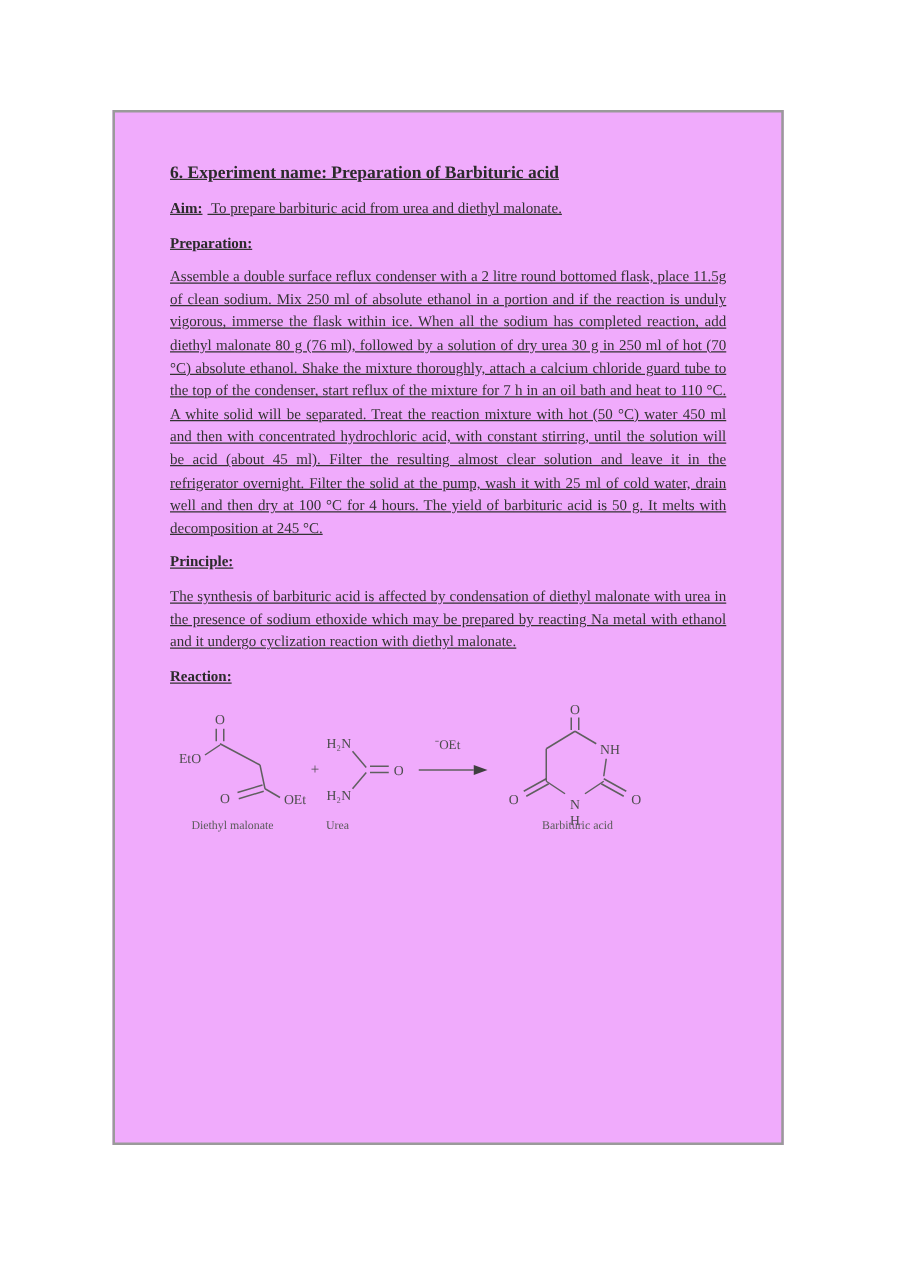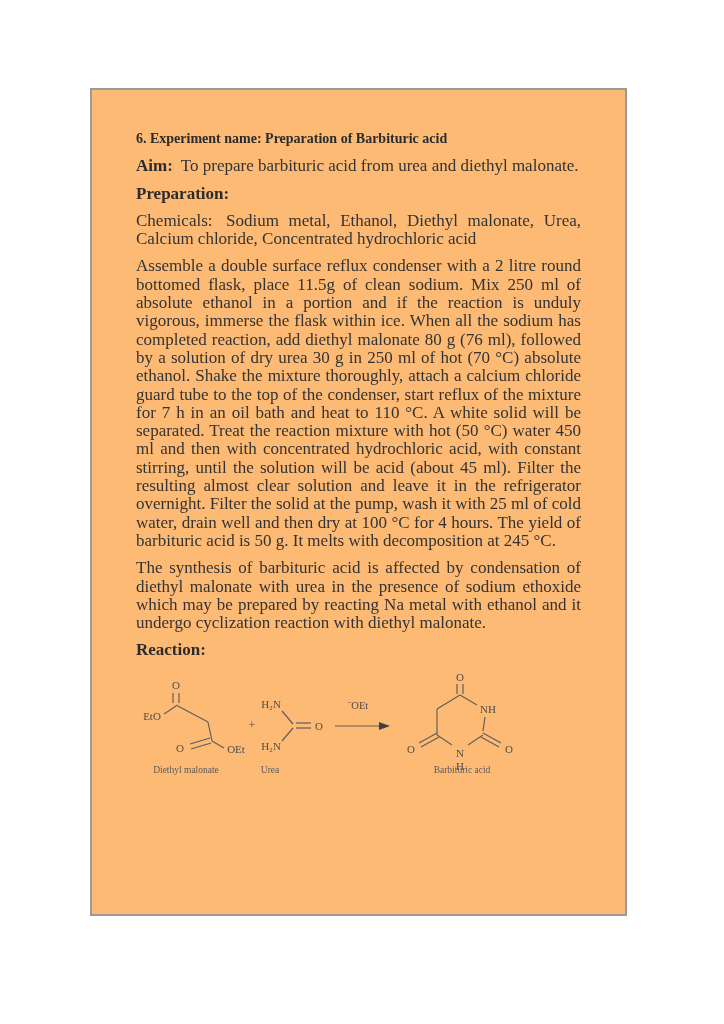--- a/index.html
+++ b/index.html
@@ -3,27 +3,27 @@
 <meta charset="utf-8">
 <style>
   html,body{margin:0;padding:0;}
   body{
     width:724px;height:1024px;background:#ffffff;position:relative;
     font-family:"Liberation Serif", serif;color:#333;
     -webkit-font-smoothing:antialiased;
   }
   .frame{
     position:absolute;left:90px;top:88px;width:537px;height:828px;
-    box-sizing:border-box;border:2px solid #9a9a9a;background:#fdba74;
+    box-sizing:border-box;border:2px solid #9a9a9a;background:#f0abfc;text-decoration:underline;
   }
   .content{
     box-sizing:border-box;padding:40px 44px 0 44px;
   }
   .para{
-    margin:0 0 9px 0;font-size:17px;line-height:18.3px;
+    margin:0 0 9px 0;font-size:12px;line-height:18.3px;
     text-align:justify;color:#333;
   }
   .bold{font-weight:bold;color:#2b2b2b;}
   .title{font-size:14px;}
   .lbl{padding-right:4px;}
   .lbl-wide{padding-right:16px;}
   .reaction-fig{margin:4px 0 0 -6px;}
   svg text{
     font-family:"Liberation Serif", serif;fill:#4d4d4d;font-size:11px;
   }
@@ -46,31 +46,30 @@
     <p class="para">
       <span class="bold lbl">Aim:</span>
       <span>To prepare barbituric acid from urea and diethyl malonate.</span>
     </p>
 
 
     <p class="para">
       <span class="bold">Preparation:</span>
     </p>
 
-    <p class="para">
-      <span class="lbl">Chemicals:</span>
-      <span>Sodium metal, Ethanol, Diethyl malonate, Urea, Calcium chloride, Concentrated hydrochloric acid</span>
-    </p>
 
 
 
     <p class="para">
       <span>Assemble a double surface reflux condenser with a 2 litre round bottomed flask, place 11.5g of clean sodium. Mix 250 ml of absolute ethanol in a portion and if the reaction is unduly vigorous, immerse the flask within ice. When all the sodium has completed reaction, add diethyl malonate 80 g (76 ml), followed by a solution of dry urea 30 g in 250 ml of hot (70 °C) absolute ethanol. Shake the mixture thoroughly, attach a calcium chloride guard tube to the top of the condenser, start reflux of the mixture for 7 h in an oil bath and heat to 110 °C. A white solid will be separated. Treat the reaction mixture with hot (50 °C) water 450 ml and then with concentrated hydrochloric acid, with constant stirring, until the solution will be acid (about 45 ml). Filter the resulting almost clear solution and leave it in the refrigerator overnight. Filter the solid at the pump, wash it with 25 ml of cold water, drain well and then dry at 100 °C for 4 hours. The yield of barbituric acid is 50 g. It melts with decomposition at 245 °C.</span>
     </p>
 
+    <p class="para">
+      <span class="bold">Principle:</span>
+    </p>
 
     <p class="para">
       <span>The synthesis of barbituric acid is affected by condensation of diethyl malonate with urea in the presence of sodium ethoxide which may be prepared by reacting Na metal with ethanol and it undergo cyclization reaction with diethyl malonate.</span>
     </p>
 
     <p class="para">
       <span class="bold">Reaction:</span>
     </p>
 
     <div class="reaction-fig">

